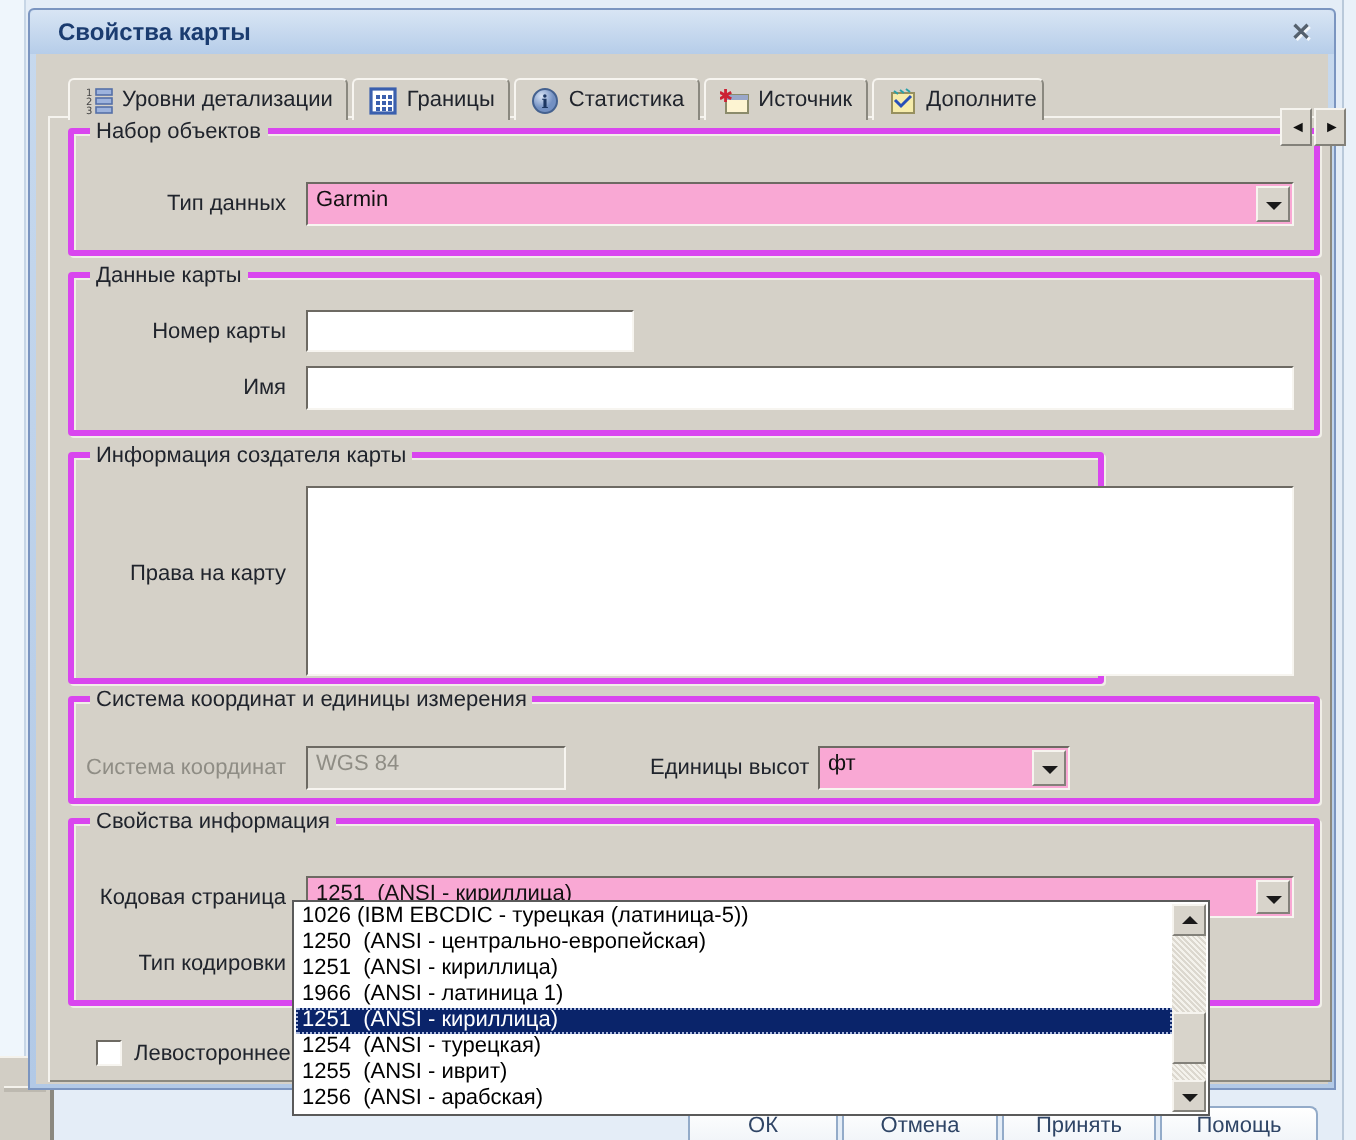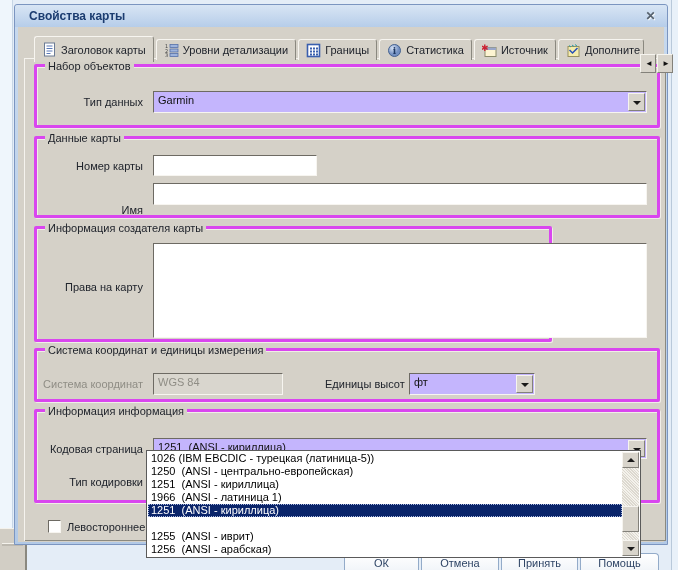--- a/index.html
+++ b/index.html
@@ -47,36 +47,36 @@
   .lbl { position:absolute; font-size:11px; color:#20242c; text-align:right; white-space:nowrap; }
   .lbl.left-align { text-align:left; }
   .lbl.disabled { color:#8f8d85; }
 
   .field { position:absolute; background:#fff; border:1px solid;
       border-color:#6d6a63 #f7f5f0 #f7f5f0 #6d6a63; font-size:11px; color:#111; padding:2px 4px;
       font-family:"Liberation Sans", sans-serif; }
   .field.disabled { background:#d9d6ce; color:#8f8d85; }
   textarea.field { resize:none; }
 
-  .combo { position:absolute; background:#c4b5fd; border:1px solid; border-color:#6d6a63 #f7f5f0 #f7f5f0 #6d6a63; }
+  .combo { position:absolute; background:#f9a8d4; border:1px solid; border-color:#6d6a63 #f7f5f0 #f7f5f0 #6d6a63; }
   .combo .val { position:absolute; left:4px; top:2px; right:20px; font-size:11px; color:#111; white-space:pre; overflow:hidden; }
   .combo .btn { position:absolute; right:1px; top:1px; bottom:1px; width:17px; background:#d8d4cb;
       border:1px solid #83817a; border-top-color:#f6f4ef; border-left-color:#f6f4ef; }
   .tri-down { position:absolute; left:4px; top:7px; width:0; height:0;
       border-left:4px solid transparent; border-right:4px solid transparent; border-top:4px solid #1a1a1a; }
   .tri-up { position:absolute; left:4px; top:5px; width:0; height:0;
       border-left:4px solid transparent; border-right:4px solid transparent; border-bottom:4px solid #1a1a1a; }
 
   
   .checkbox-row { position:absolute; left:24px; top:462px; display:flex; align-items:center; gap:6px; }
   .checkbox-box { width:13px; height:13px; background:#fff; border:1px solid; border-color:#6d6a63 #f7f5f0 #f7f5f0 #6d6a63; }
   .checkbox-label { font-size:11px; color:#20242c; white-space:nowrap; }
 
   
-  .popup { position:absolute; left:146px; top:450px; width:495px; height:108px; background:#fff;
+  .popup { position:absolute; left:146px; top:450px; width:459px; height:108px; background:#fff;
       border:1px solid #5a5a5a; z-index:10; }
   .popup-item { position:absolute; left:1px; right:18px; height:13px; line-height:13px; padding-left:3px;
       font-size:11px; color:#000; white-space:pre; overflow:hidden; }
   .popup-item.selected { background:#0a246a; color:#fff; outline:1px dotted #aab8dd; outline-offset:-1px; }
   .scrollbar { position:absolute; right:1px; top:1px; bottom:1px; width:17px;
       background:repeating-linear-gradient(45deg,#f4f2ec 0 1px,#dcd8cf 1px 2px); }
   .sb-btn { position:absolute; left:0; width:17px; height:16px; background:#d8d4cb;
       border:1px solid #83817a; border-top-color:#f6f4ef; border-left-color:#f6f4ef; }
   .sb-btn.up { top:0; }
   .sb-btn.down { bottom:0; }
@@ -105,27 +105,20 @@
 
   <div class="dialog">
     <div class="titlebar">
       <span class="title-text">Свойства карты</span>
       <span class="close-btn">✕</span>
     </div>
 
     <div class="dialog-body">
 
       <div class="tabstrip">
-        <div class="tab active">
-          <svg width="15" height="15">
-            <rect x="2.5" y="1" width="10" height="13" fill="#ffffff" stroke="#6b7b94"></rect>
-            <path d="M4.5 4h6M4.5 6.5h6M4.5 9h6M4.5 11.5h4" stroke="#5a79b8" stroke-width="1" fill="none"></path>
-          </svg>
-          <span class="tab-label">Заголовок карты</span>
-        </div>
         <div class="tab">
           <svg width="15" height="15">
             <rect x="6" y="1.5" width="8" height="3" fill="#9db3dd" stroke="#5570a8" stroke-width="0.8"></rect>
             <rect x="6" y="6" width="8" height="3" fill="#9db3dd" stroke="#5570a8" stroke-width="0.8"></rect>
             <rect x="6" y="10.5" width="8" height="3" fill="#9db3dd" stroke="#5570a8" stroke-width="0.8"></rect>
             <text x="1" y="5" font-size="5" fill="#444" font-family="DejaVu Sans">1</text>
             <text x="1" y="9.5" font-size="5" fill="#444" font-family="DejaVu Sans">2</text>
             <text x="1" y="14" font-size="5" fill="#444" font-family="DejaVu Sans">3</text>
           </svg>
           <span class="tab-label">Уровни детализации</span>
@@ -192,21 +185,21 @@
             <span class="btn">
                 <span class="tri-down"></span>
               </span>
           </div>
         </div>
 
         <div class="group" style="left:10px;top:78px;width:626px;height:82px;">
           <span class="group-title">Данные карты</span>
           <span class="lbl" style="left:6px;top:21px;width:100px;">Номер карты</span>
           <input class="field" style="left: 116px; top: 16px; width: 164px; height: 21px;" value="">
-          <span class="lbl" style="left:6px;top:49px;width:100px;margin-top:16px;">Имя</span>
+          <span class="lbl" style="left:6px;top:49px;width:100px;">Имя</span>
           <input class="field" style="left: 116px; top: 44px; width: 494px; height: 22px;" value="">
         </div>
 
         <div class="group" style="left:10px;top:168px;width:518px;height:116px;padding-left:28px;">
           <span class="group-title">Информация создателя карты</span>
           <span class="lbl" style="left:6px;top:52px;width:100px;">Права на карту</span>
           <textarea class="field" style="left: 116px; top: 14px; width: 494px; height: 95px;"></textarea>
         </div>
 
         <div class="group" style="left:10px;top:290px;width:626px;height:54px;">
@@ -216,21 +209,21 @@
           <span class="lbl left-align" style="left:288px;top:27px;width:80px;">Единицы высот</span>
           <div class="combo" style="left:372px;top:22px;width:126px;height:22px;">
             <span class="val">фт</span>
             <span class="btn">
                 <span class="tri-down"></span>
               </span>
           </div>
         </div>
 
         <div class="group" style="left:10px;top:351px;width:626px;height:94px;">
-          <span class="group-title">Информация информация</span>
+          <span class="group-title">Свойства информация</span>
           <span class="lbl" style="left:2px;top:31px;width:104px;">Кодовая страница</span>
           <div class="combo" style="left:116px;top:26px;width:494px;height:21px;">
             <span class="val">1251  (ANSI - кириллица)</span>
             <span class="btn">
                 <span class="tri-down"></span>
               </span>
           </div>
           <span class="lbl" style="left:6px;top:64px;width:100px;">Тип кодировки</span>
         </div>
 
@@ -241,20 +234,21 @@
       </div>
     </div>
   </div>
 
   <div class="popup">
     <div class="popup-item" style="top:1px;">1026 (IBM EBCDIC - турецкая (латиница-5))</div>
     <div class="popup-item" style="top:14px;">1250  (ANSI - центрально-европейская)</div>
     <div class="popup-item" style="top:27px;">1251  (ANSI - кириллица)</div>
     <div class="popup-item" style="top:40px;">1966  (ANSI - латиница 1)</div>
     <div class="popup-item selected" style="top:53px;">1251  (ANSI - кириллица)</div>
+    <div class="popup-item" style="top:66px;">1254  (ANSI - турецкая)</div>
     <div class="popup-item" style="top:79px;">1255  (ANSI - иврит)</div>
     <div class="popup-item" style="top:92px;">1256  (ANSI - арабская)</div>
     <div class="scrollbar">
       <div class="sb-btn up">
           <span class="tri-up"></span>
         </div>
       <div class="sb-thumb"></div>
       <div class="sb-btn down">
           <span class="tri-down" style="top:6px"></span>
         </div>

